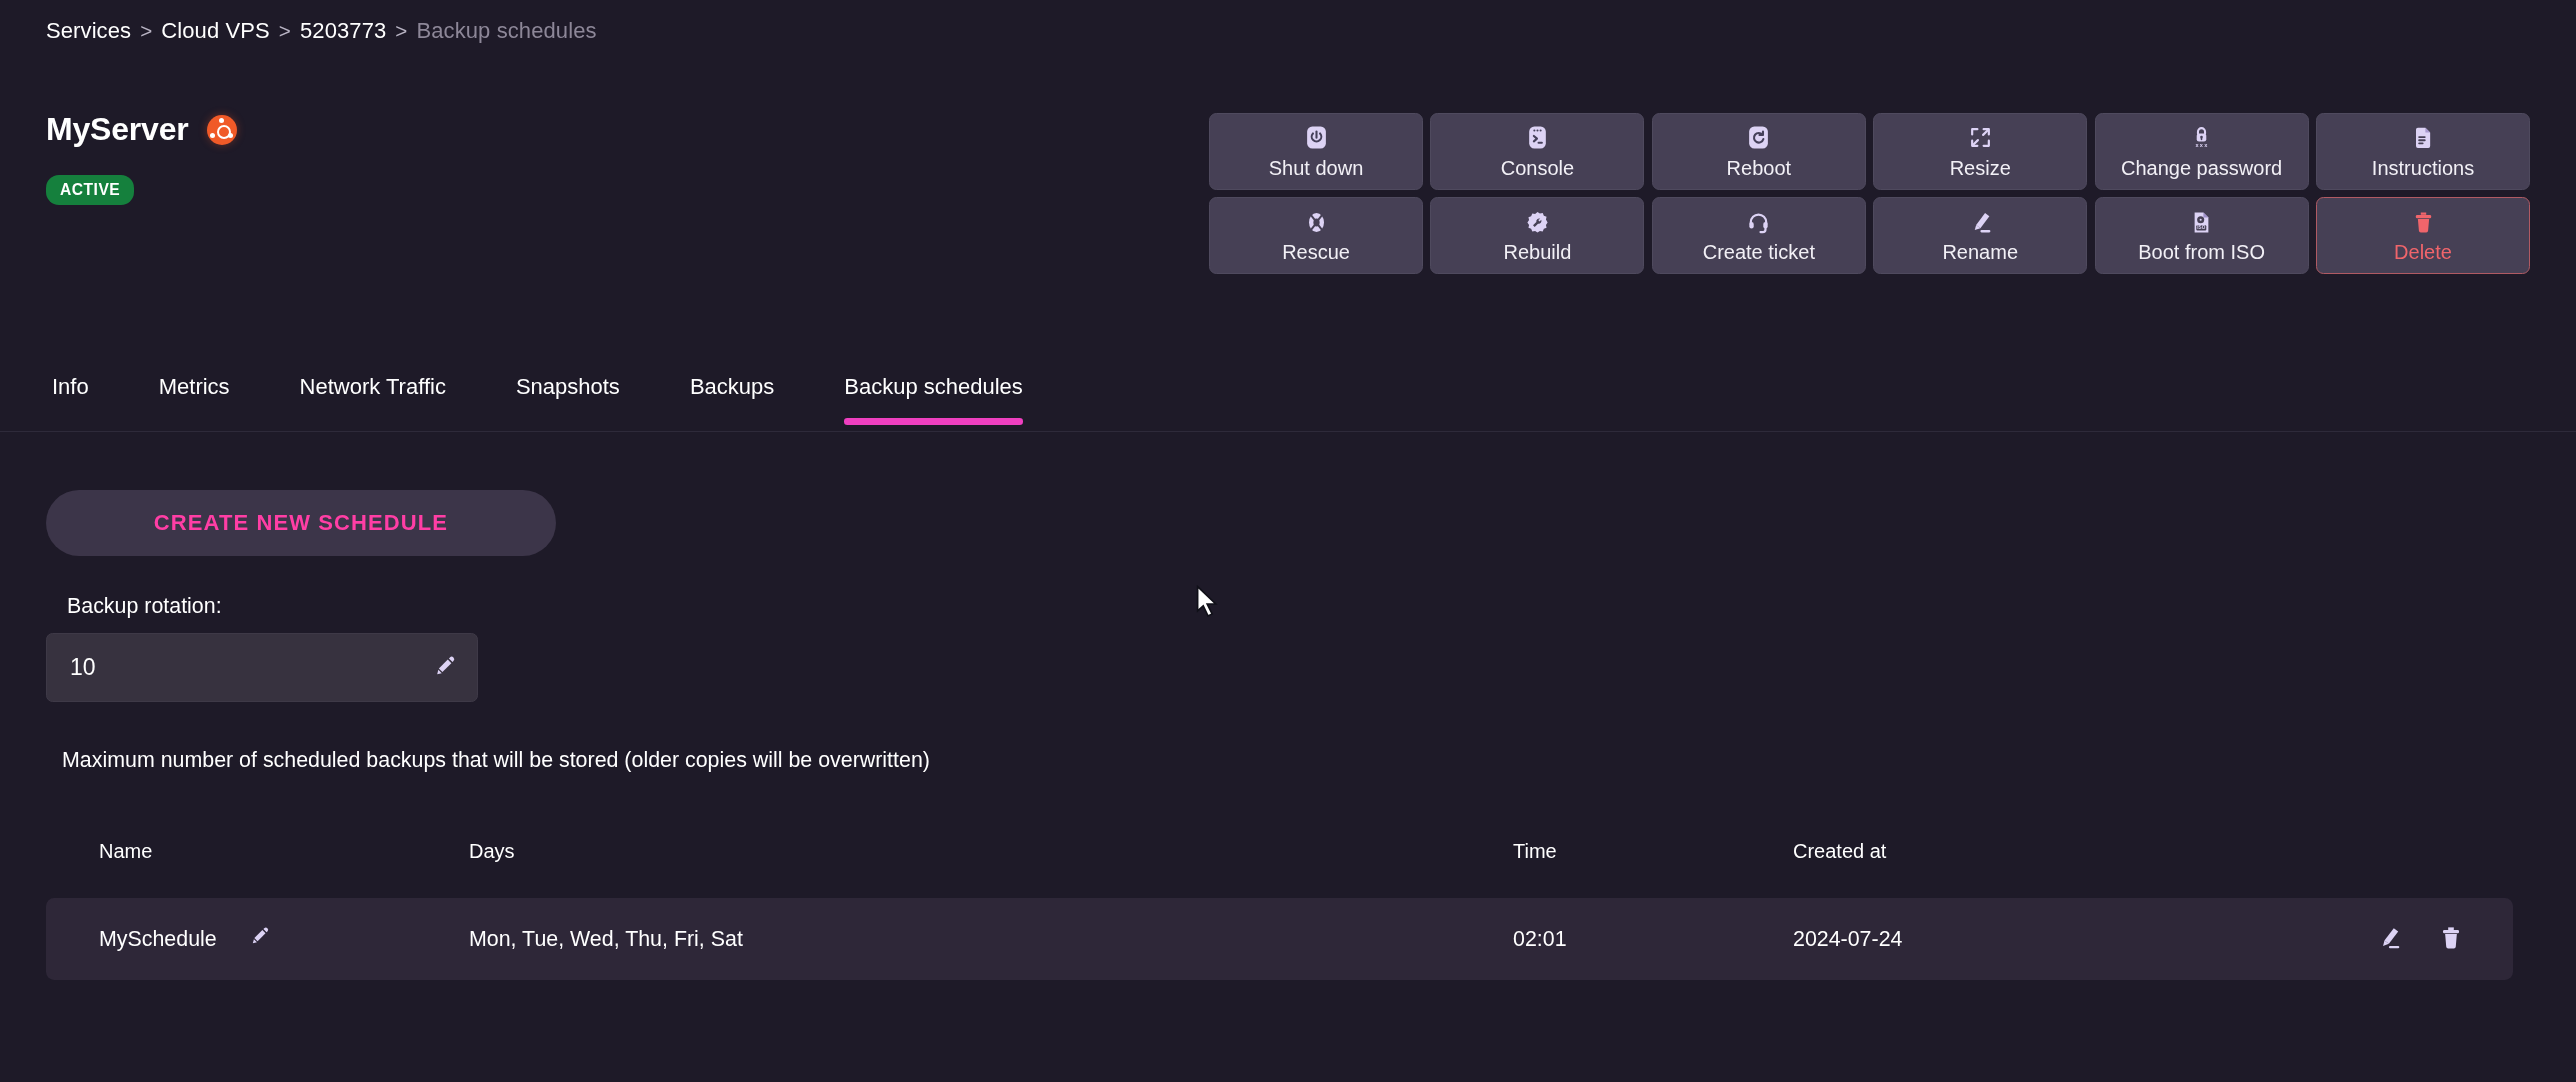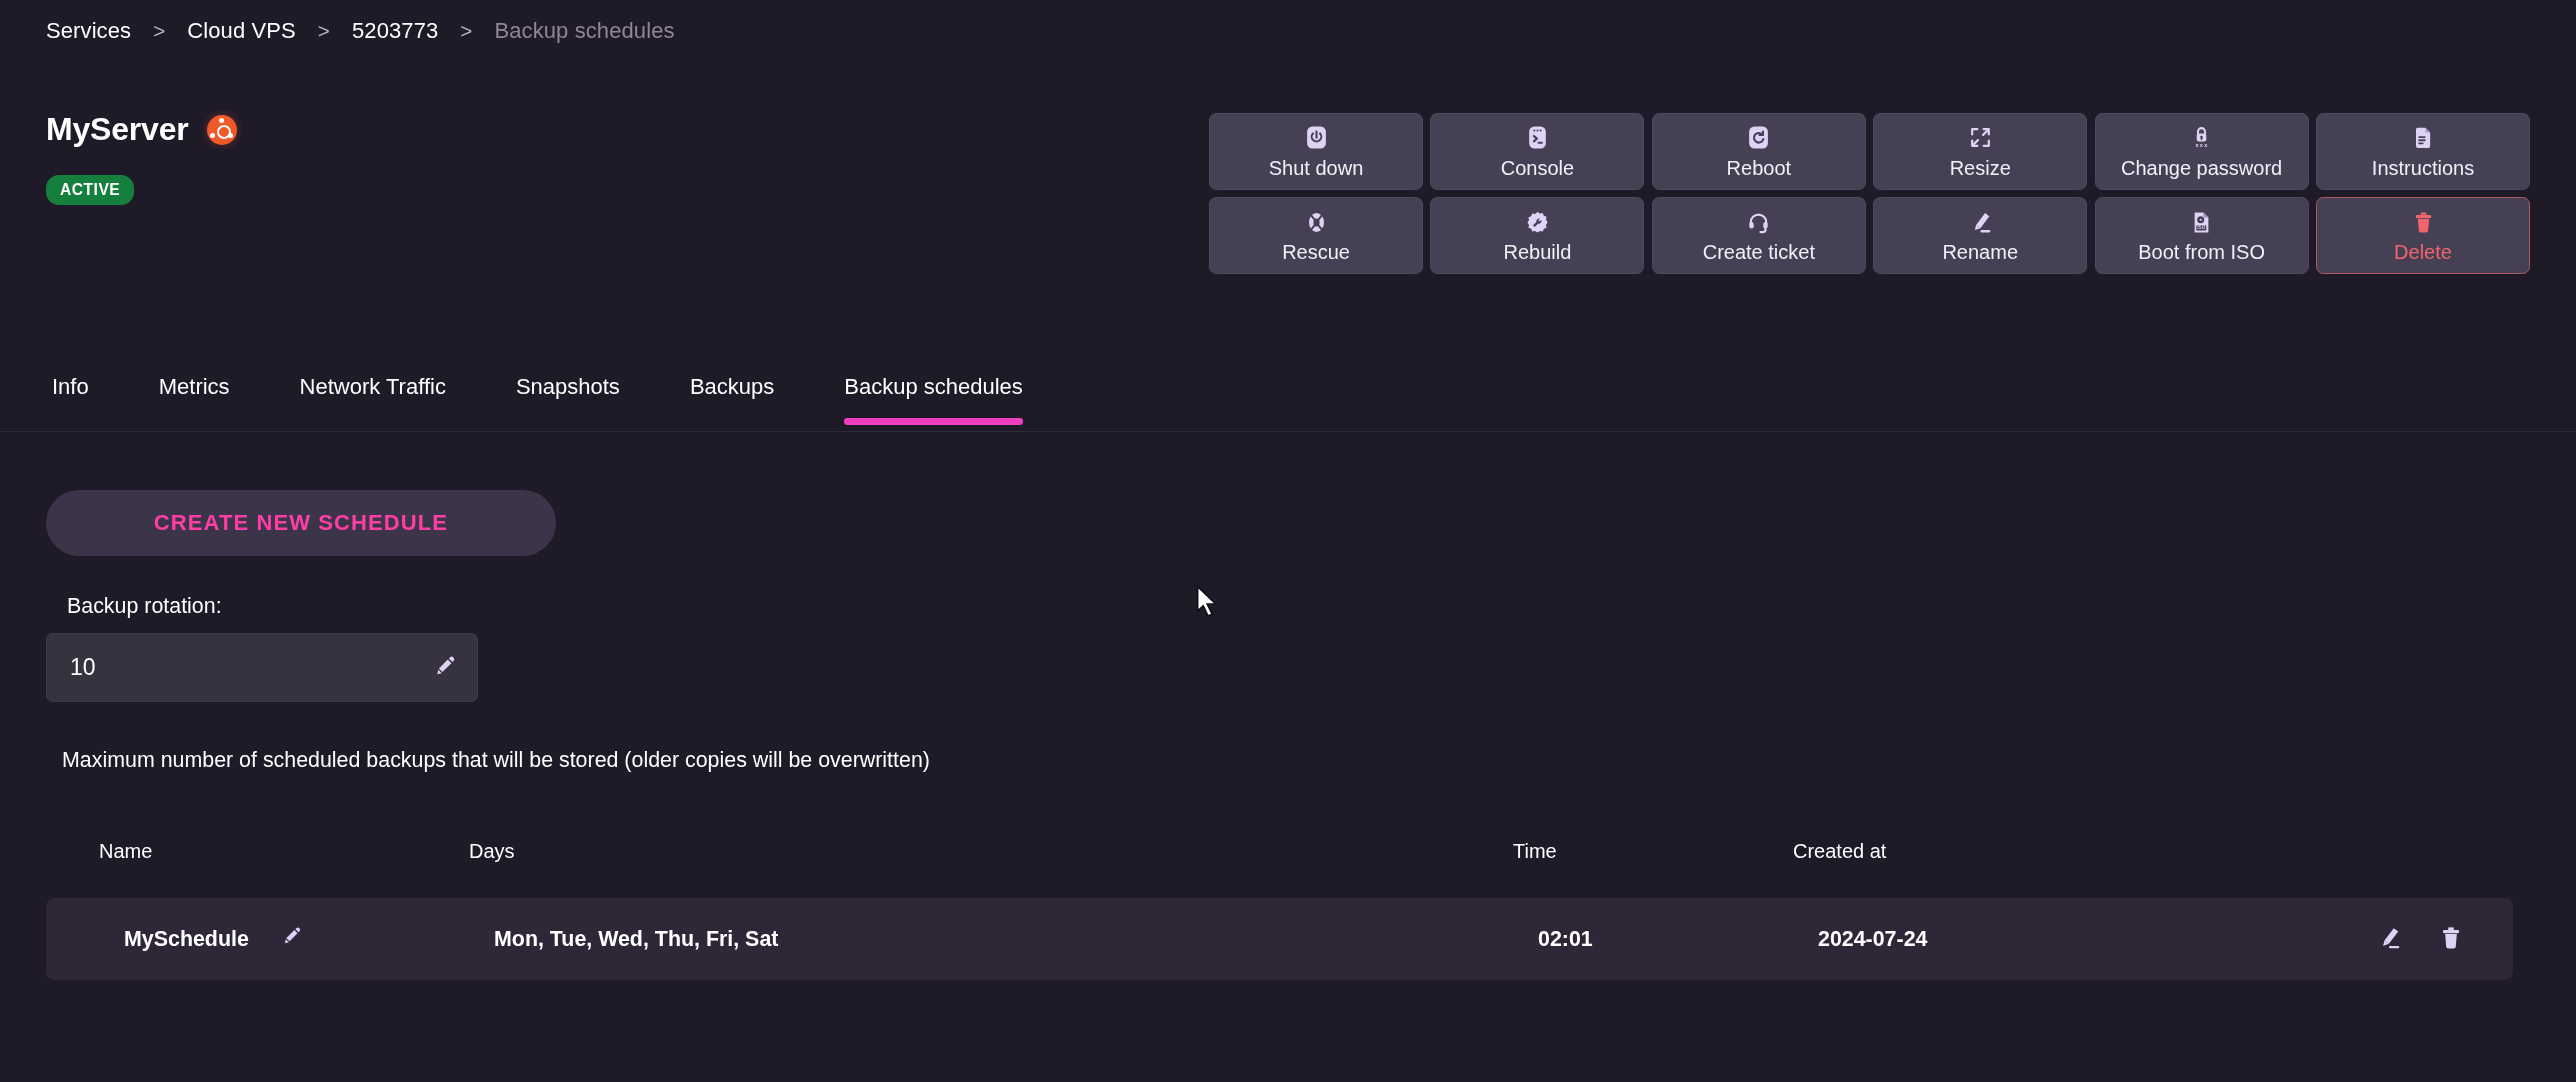--- a/index.html
+++ b/index.html
@@ -19,21 +19,21 @@
 
   
   .breadcrumb {
     position: absolute;
     left: 46px;
     top: 18px;
     font-size: 22px;
     letter-spacing: 0.1px;
     display: flex;
     align-items: center;
-    gap: 22px;
+    gap: 9px;
     white-space: nowrap;
   }
   .crumb { color: #ffffff; }
   .crumb.dim { color: #8d8798; }
   .crumb-sep { color: #b9b4c4; font-size: 20.6px; }
 
   
   .title-row {
     position: absolute;
     left: 46px;
@@ -228,23 +228,22 @@
   }
   .th {
     font-size: 20px;
     color: #ffffff;
     white-space: nowrap;
   }
   .trow {
     height: 82px;
     background: #2e2738;
     border-radius: 8.2px;
-    padding-left: 78px;
+    padding-left: 53px;
     margin-top: 18px;
-    font-weight: bold;
   }
   .td {
     font-size: 21.4px;
     color: #ffffff;
     white-space: nowrap;
   }
   .name-cell {
     display: flex;
     align-items: center;
     gap: 33px;

